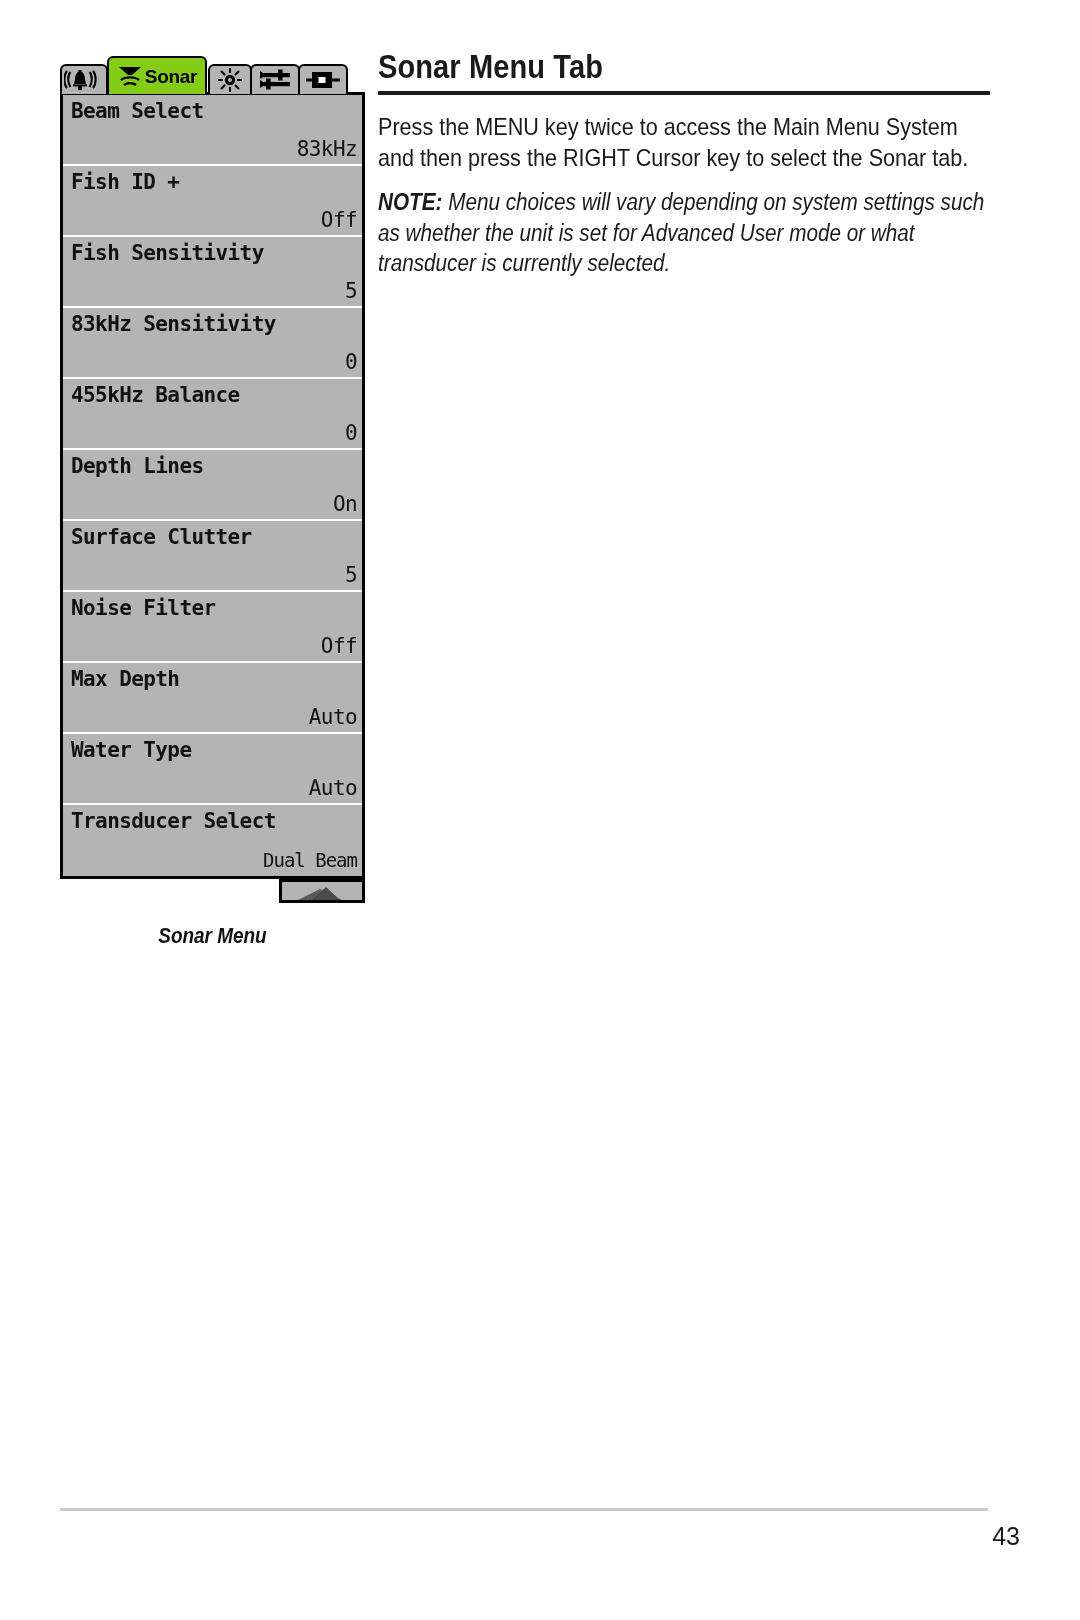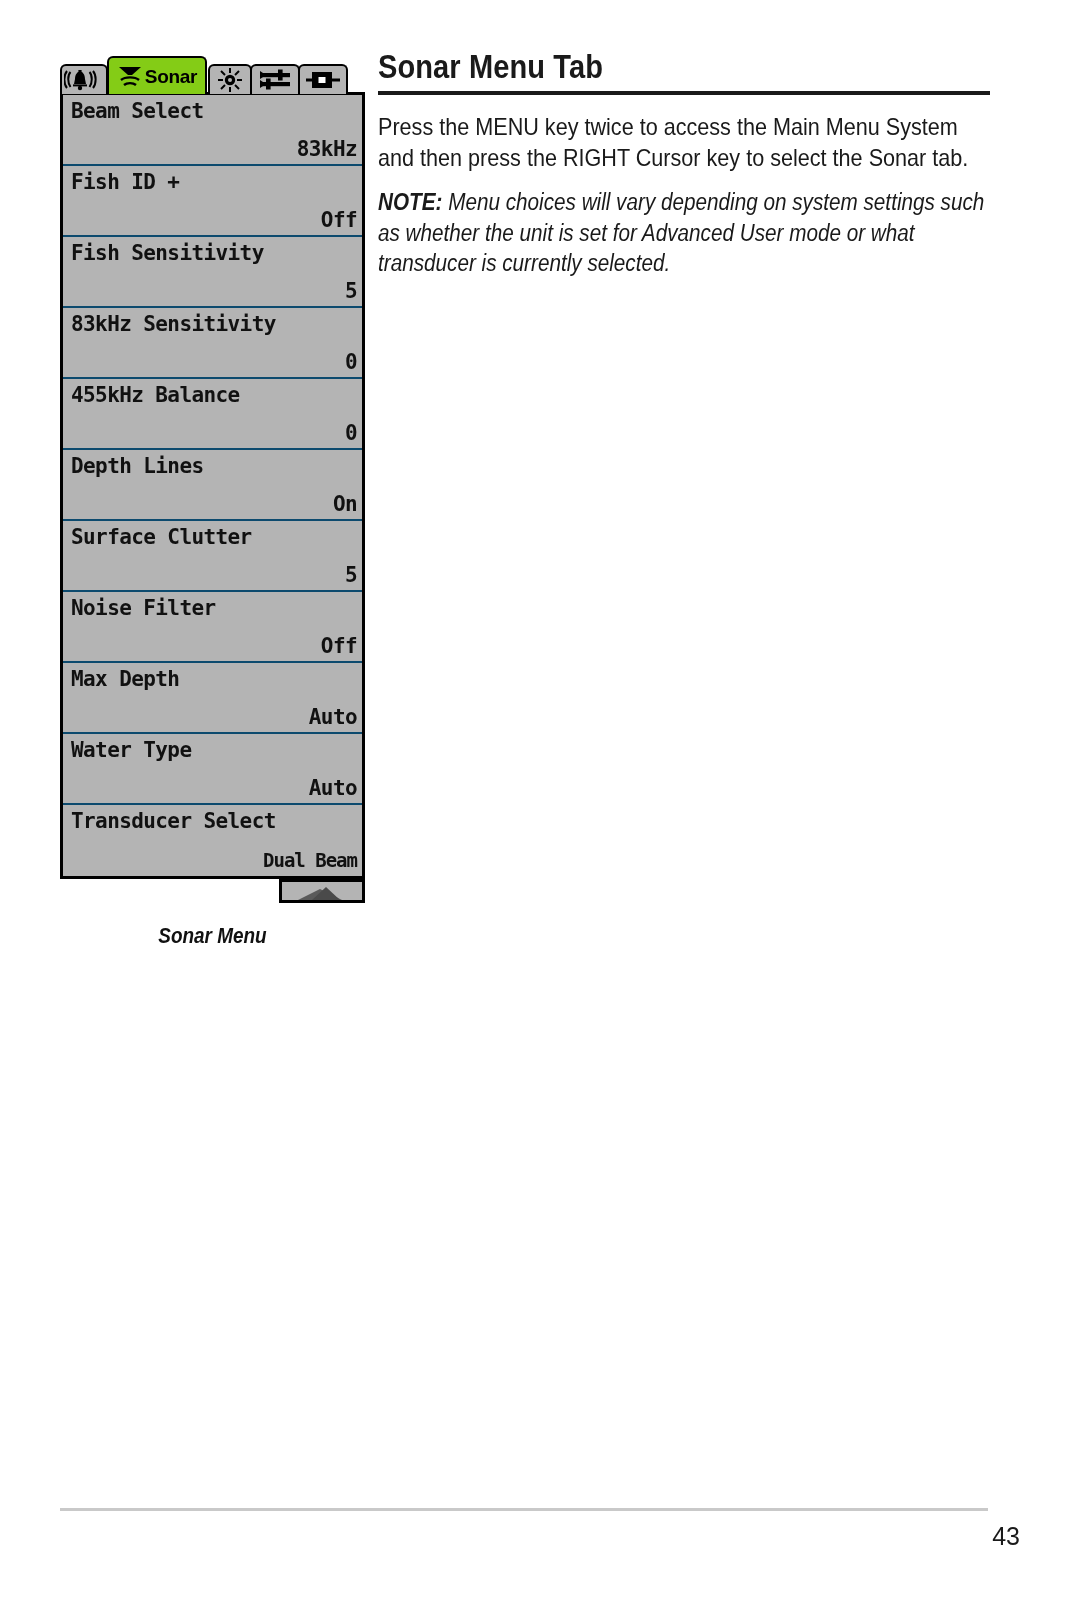--- a/index.html
+++ b/index.html
@@ -87,21 +87,21 @@
     margin-top: -2px;
     border: 3px solid #000;
     background: #b4b4b4;
     box-sizing: border-box;
     width: 305px;
     z-index: 2;
   }
   .menu-item {
     position: relative;
     background: #b4b4b4;
-    border-bottom: 2px solid #0c4a6e;
+    border-bottom: 2px solid #ffffff;
     box-sizing: border-box;
     height: 71px;
     padding: 0 6px;
   }
   .menu-item:last-child { border-bottom: none; }
   .menu-item .mi-label {
     position: absolute;
     left: 8px;
     top: 4px;
     font-family: "DejaVu Sans Mono", monospace;
@@ -110,21 +110,21 @@
     color: #111;
     letter-spacing: -0.6px;
     white-space: nowrap;
   }
   .menu-item .mi-value {
     position: absolute;
     right: 5px;
     bottom: 3px;
     font-family: "DejaVu Sans Mono", monospace;
     font-size: 21px;
-    font-weight: 700;
+    font-weight: 400;
     color: #111;
     letter-spacing: -0.6px;
     white-space: nowrap;
   }
   .menu-item .mi-value.narrow {
     font-size: 19px;
     letter-spacing: -1px;
     bottom: 5px;
   }
 

